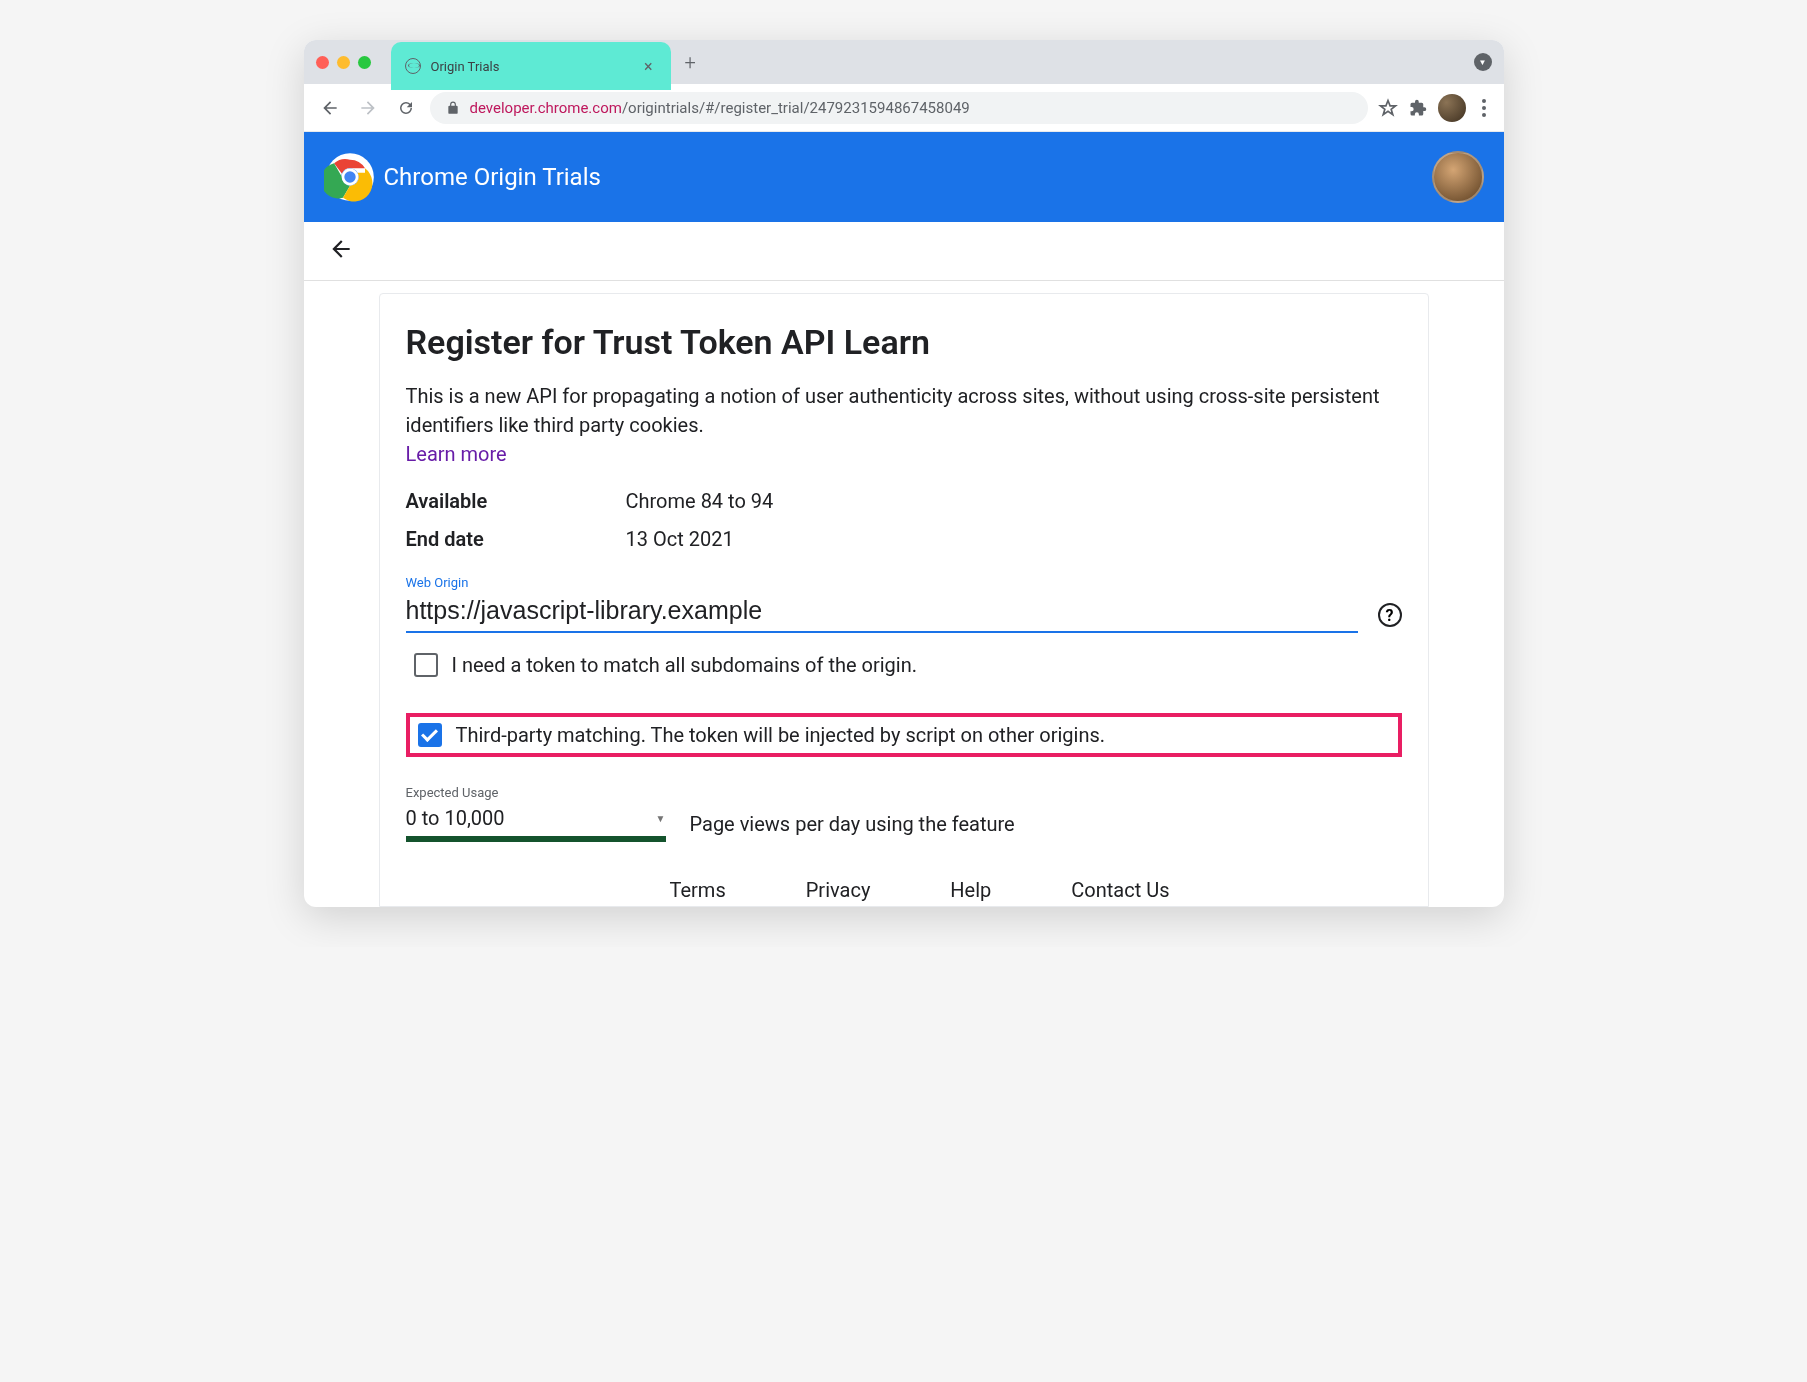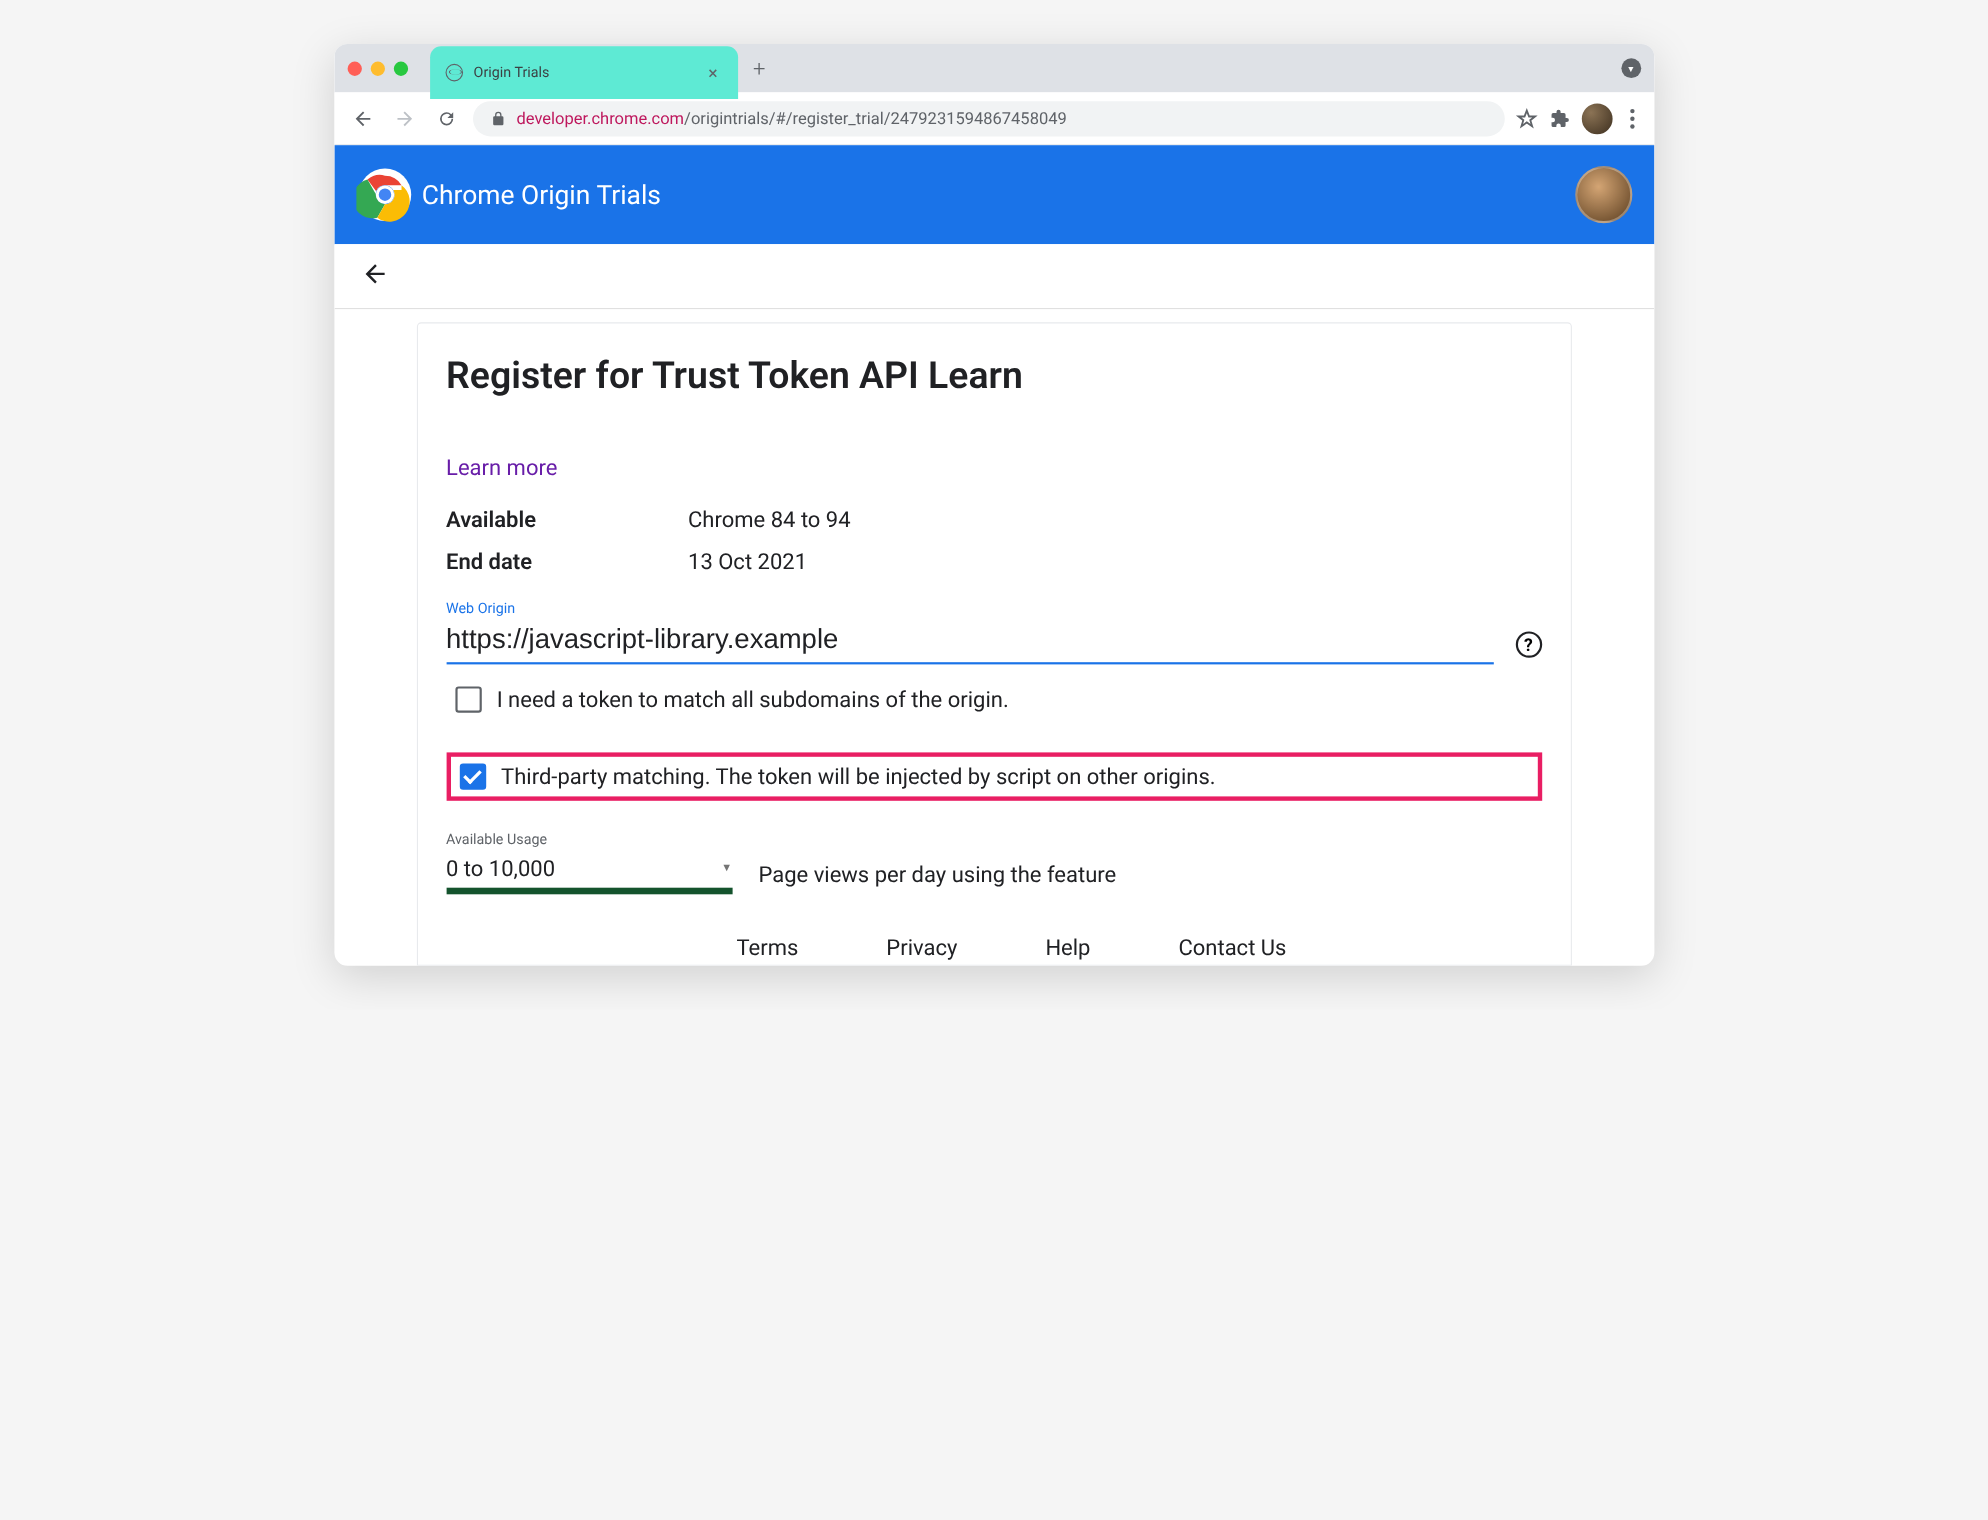--- a/index.html
+++ b/index.html
@@ -328,21 +328,21 @@
     <div class="back-arrow">
       <svg width="26" height="26" viewBox="0 0 24 24">
           <path fill="#202124" d="M20 11H7.83l5.59-5.59L12 4l-8 8 8 8 1.41-1.41L7.83 13H20z"></path>
         </svg>
     </div>
   </div>
 
   <div class="content-card">
     <h1 class="page-title">Register for Trust Token API Learn</h1>
     <p class="description">
-      <br>
+      <span>This is a new API for propagating a notion of user authenticity across sites, without using cross-site persistent identifiers like third party cookies.</span><br>
       <a href="#" class="learn-more">Learn more</a>
     </p>
 
     <div class="meta-table">
       <div class="meta-row">
         <div class="meta-label">Available</div>
         <div class="meta-value">Chrome 84 to 94</div>
       </div>
       <div class="meta-row">
         <div class="meta-label">End date</div>
@@ -361,21 +361,21 @@
       <span>I need a token to match all subdomains of the origin.</span>
     </div>
 
     <div class="checkbox-row highlighted">
       <div class="chk checked"></div>
       <span>Third-party matching. The token will be injected by script on other origins.</span>
     </div>
 
     <div class="usage-group">
       <div class="usage-select-wrap">
-        <label class="usage-label">Available Usage</label>
+        <label class="usage-label">Expected Usage</label>
         <div class="usage-select">
           <span>0 to 10,000</span>
           <span class="usage-caret">▼</span>
         </div>
       </div>
       <div class="usage-desc">Page views per day using the feature</div>
     </div>
 
     <div class="footer-links">
       <a href="#">Terms</a>

